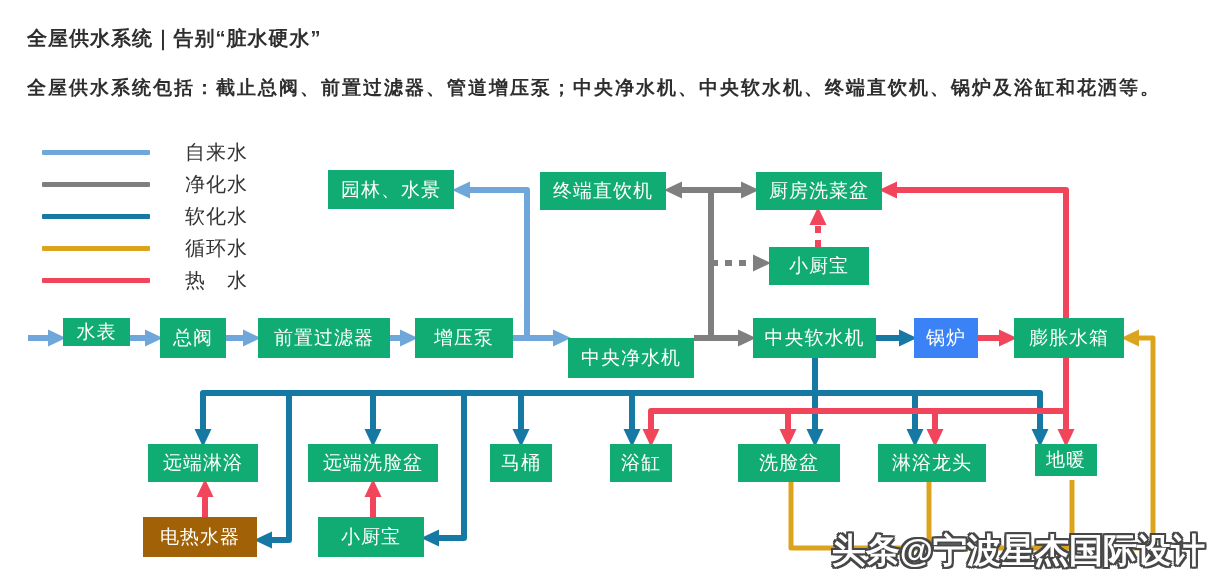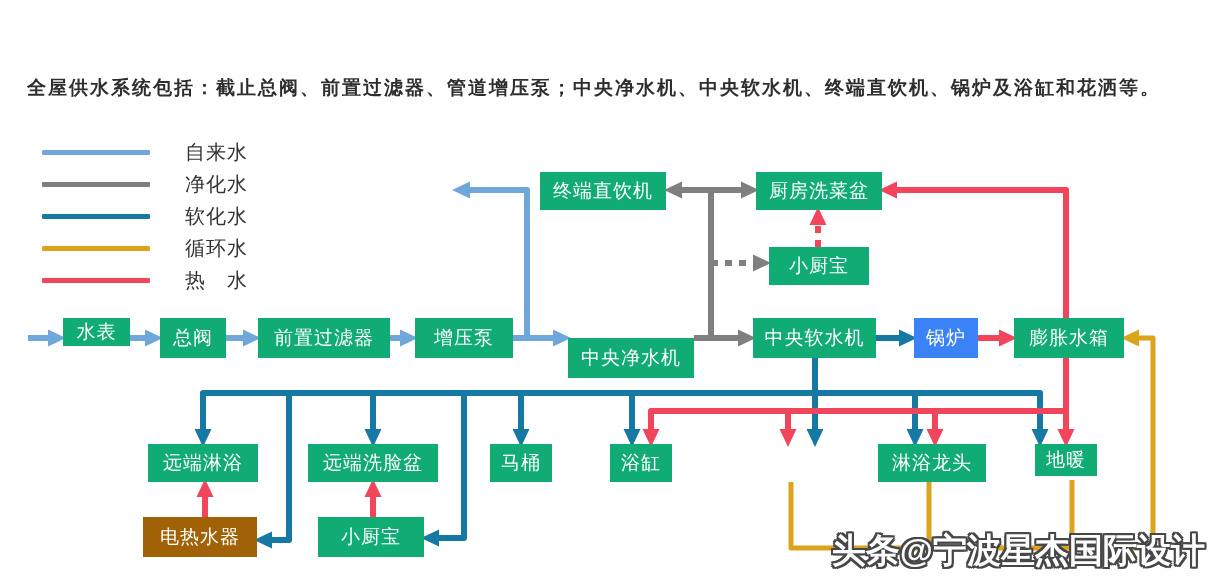--- a/index.html
+++ b/index.html
@@ -32,20 +32,21 @@
     position:absolute;top:528px;right:4px;z-index:3;
     font-size:34px;font-weight:700;letter-spacing:0;color:#ffffff;white-space:nowrap;
     text-shadow:-2px -2px 0 #474747,2px -2px 0 #474747,-2px 2px 0 #474747,2px 2px 0 #474747,
                  0 -2px 0 #474747,0 2px 0 #474747,-2px 0 0 #474747,2px 0 0 #474747;
   }
 </style>
 </head>
 <body>
 
 <div class="stage">
+  <div class="title">全屋供水系统｜告别“脏水硬水”</div>
   <div class="subtitle">全屋供水系统包括：截止总阀、前置过滤器、管道增压泵；中央净水机、中央软水机、终端直饮机、锅炉及浴缸和花洒等。</div>
   <div class="legend" id="legend">
       <div class="legend-row">
         <span class="legend-line" style="background: rgb(111, 167, 218);"></span>
         <span class="legend-label">自来水</span>
       </div>
       <div class="legend-row">
         <span class="legend-line" style="background: rgb(127, 127, 127);"></span>
         <span class="legend-label">净化水</span>
       </div>
@@ -115,26 +116,28 @@
     </svg>
   <div id="nodes">
       <div class="node" style="left: 63px; top: 318px; width: 67px; height: 28px; background: rgb(16, 172, 116); color: rgb(255, 255, 255);">水表</div>
       <div class="node" style="left: 160px; top: 318px; width: 66px; height: 40px; background: rgb(16, 172, 116); color: rgb(255, 255, 255);">总阀</div>
       <div class="node" style="left: 258px; top: 318px; width: 132px; height: 40px; background: rgb(16, 172, 116); color: rgb(255, 255, 255);">前置过滤器</div>
       <div class="node" style="left: 415px; top: 318px; width: 98px; height: 40px; background: rgb(16, 172, 116); color: rgb(255, 255, 255);">增压泵</div>
       <div class="node" style="left: 568px; top: 318px; width: 126px; height: 40px; background: rgb(16, 172, 116); color: rgb(255, 255, 255); margin-top: 20px;">中央净水机</div>
       <div class="node" style="left: 753px; top: 318px; width: 123px; height: 40px; background: rgb(16, 172, 116); color: rgb(255, 255, 255);">中央软水机</div>
       <div class="node" style="left: 914px; top: 318px; width: 64px; height: 40px; background: #3b82f6; color: rgb(255, 255, 255);">锅炉</div>
       <div class="node" style="left: 1014px; top: 318px; width: 110px; height: 40px; background: rgb(16, 172, 116); color: rgb(255, 255, 255);">膨胀水箱</div>
+      <div class="node" style="left: 328px; top: 170px; width: 126px; height: 39px; background: rgb(16, 172, 116); color: rgb(255, 255, 255);">园林、水景</div>
       <div class="node" style="left: 540px; top: 172px; width: 126px; height: 38px; background: rgb(16, 172, 116); color: rgb(255, 255, 255);">终端直饮机</div>
       <div class="node" style="left: 756px; top: 172px; width: 126px; height: 38px; background: rgb(16, 172, 116); color: rgb(255, 255, 255);">厨房洗菜盆</div>
       <div class="node" style="left: 769px; top: 247px; width: 100px; height: 38px; background: rgb(16, 172, 116); color: rgb(255, 255, 255);">小厨宝</div>
       <div class="node" style="left: 148px; top: 444px; width: 110px; height: 38px; background: rgb(16, 172, 116); color: rgb(255, 255, 255);">远端淋浴</div>
       <div class="node" style="left: 308px; top: 444px; width: 130px; height: 38px; background: rgb(16, 172, 116); color: rgb(255, 255, 255);">远端洗脸盆</div>
       <div class="node" style="left: 490px; top: 444px; width: 62px; height: 38px; background: rgb(16, 172, 116); color: rgb(255, 255, 255);">马桶</div>
       <div class="node" style="left: 610px; top: 444px; width: 62px; height: 38px; background: rgb(16, 172, 116); color: rgb(255, 255, 255);">浴缸</div>
+      <div class="node" style="left: 738px; top: 444px; width: 102px; height: 38px; background: rgb(16, 172, 116); color: rgb(255, 255, 255);">洗脸盆</div>
       <div class="node" style="left: 878px; top: 444px; width: 108px; height: 38px; background: rgb(16, 172, 116); color: rgb(255, 255, 255);">淋浴龙头</div>
       <div class="node" style="left: 1035px; top: 444px; width: 62px; height: 32px; background: rgb(16, 172, 116); color: rgb(255, 255, 255);">地暖</div>
       <div class="node" style="left: 143px; top: 517px; width: 114px; height: 40px; background: #a16207; color: rgb(255, 255, 255);">电热水器</div>
       <div class="node" style="left: 318px; top: 517px; width: 106px; height: 40px; background: rgb(16, 172, 116); color: rgb(255, 255, 255);">小厨宝</div>
     </div>
   <div class="watermark">头条@宁波星杰国际设计</div>
 </div>
 
 </body></html>

